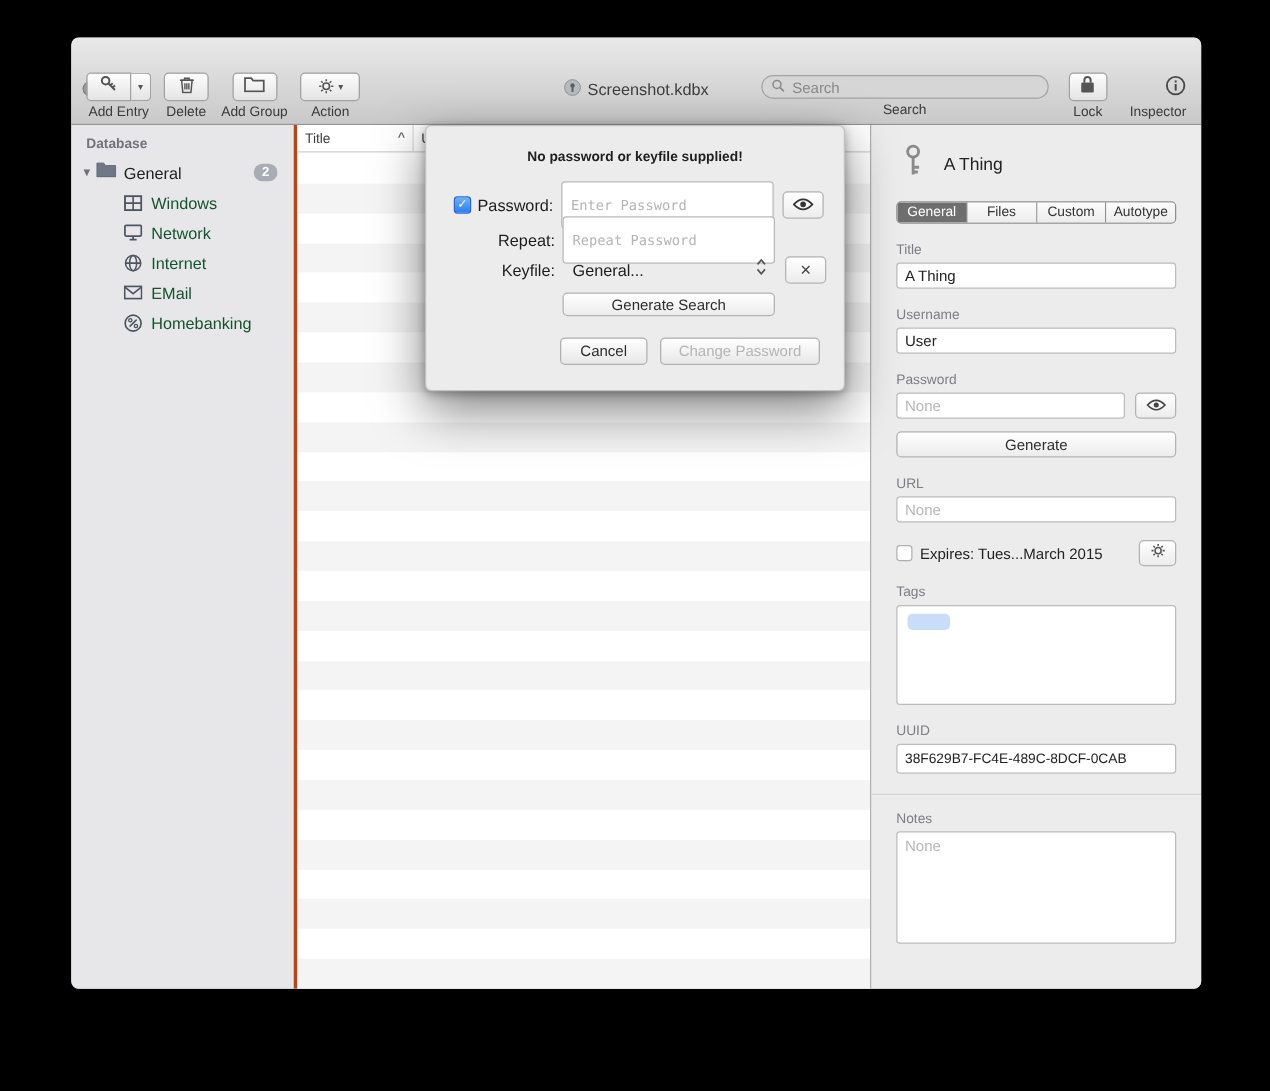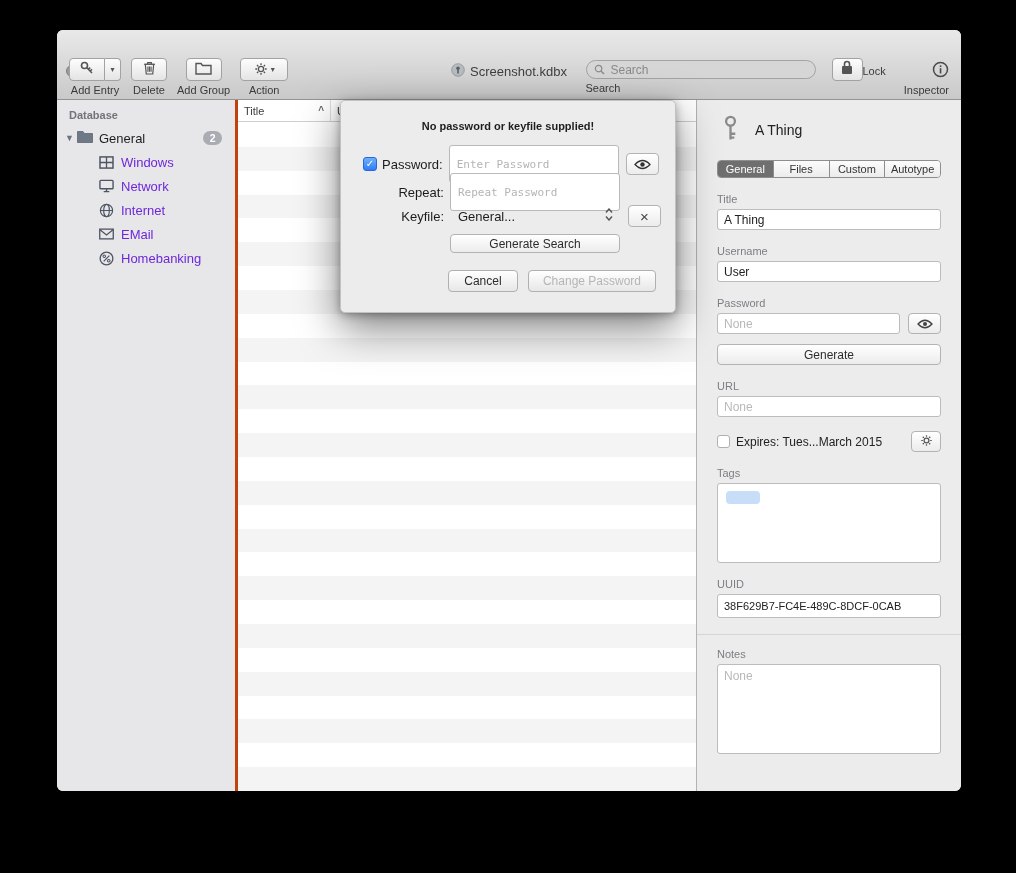--- a/index.html
+++ b/index.html
@@ -26,43 +26,43 @@
   .tb-item{display:flex;flex-direction:column;align-items:center;margin-right:10px;}
   .tb-btn{height:23px;background:linear-gradient(#fdfdfd,#e4e4e4);border:1px solid #a2a2a2;
     border-radius:4px;display:flex;align-items:center;justify-content:center;color:#555;}
   .tb-label{font-size:11px;color:#3a3a3a;margin-top:3px;white-space:nowrap;}
   .seg{display:flex;}
   .seg .main{width:36px;border-radius:4px 0 0 4px;}
   .seg .arrow{width:16px;border-left:none;border-radius:0 4px 4px 0;font-size:8px;color:#555;}
   .single{width:36px;}
   .action-btn{width:48px;gap:3px;font-size:8px;}
   .tb-right{margin-left:auto;display:flex;align-items:flex-start;}
-  .search-col{display:flex;flex-direction:column;align-items:flex-start;margin-right:16px;}
+  .search-col{display:flex;flex-direction:column;align-items:center;margin-right:16px;}
   .search-field{width:230px;height:19px;margin-top:2px;border-radius:10px;background:#d6d6d6;
     border:1px solid #a3a3a3;display:flex;align-items:center;padding:0 7px;gap:4px;}
   .search-field input{border:none;background:transparent;outline:none;flex:1;font-size:12px;
     color:#555;font-family:inherit;}
   .search-field input::placeholder{color:#8a8a8a;}
-  .lock-col{display:flex;flex-direction:row;align-items:center;margin-right:18px;}
+  .lock-col{display:flex;flex-direction:column;align-items:center;margin-right:18px;}
   .lock-btn{width:31px;}
   .insp-col{display:flex;flex-direction:column;align-items:flex-end;}
   .insp-btn{margin-top:3px;height:20px;display:flex;align-items:center;justify-content:center;}
 
   
   .sidebar{position:absolute;top:70px;left:0;bottom:0;width:181px;background:#e7e7ea;
     border-right:3px solid #c2410c;}
   .sb-header{font-size:11px;font-weight:700;color:#73737a;padding:9px 0 5px 12px;}
   .sb-group-row{display:flex;align-items:center;height:24px;padding-left:8px;}
   .disclosure{width:12px;font-size:9px;color:#6e737b;}
   .sb-group-label{font-size:13px;color:#1d1d1d;margin-left:6px;flex:1;}
   .badge{background:#a9acb3;color:#fff;font-size:10.5px;font-weight:700;border-radius:9px;
     padding:1px 6.5px;margin-right:13px;}
   .sb-item{display:flex;align-items:center;height:24px;padding-left:40px;}
   .sb-icon{width:18px;display:flex;justify-content:center;margin-right:6px;}
-  .sb-label{font-size:13px;color:#6d28d9;}
+  .sb-label{font-size:13px;color:#14532d;}
 
   
   .table-pane{position:absolute;top:70px;left:181px;right:265px;bottom:0;background:#fff;}
   .table-header{height:22px;display:flex;border-bottom:1px solid #cfcfcf;background:#fff;}
   .th-cell{display:flex;align-items:center;font-size:11px;color:#3c3c3c;padding:0 6px;}
   .th-title{width:93px;border-right:1px solid #dcdcdc;justify-content:space-between;}
   .th-user{flex:1;}
   .sort{color:#6a6a6a;font-size:10px;font-weight:700;}
   .rows{position:absolute;top:23px;left:0;right:0;bottom:0;overflow:hidden;}
   .row{height:23.86px;background:#fff;}

